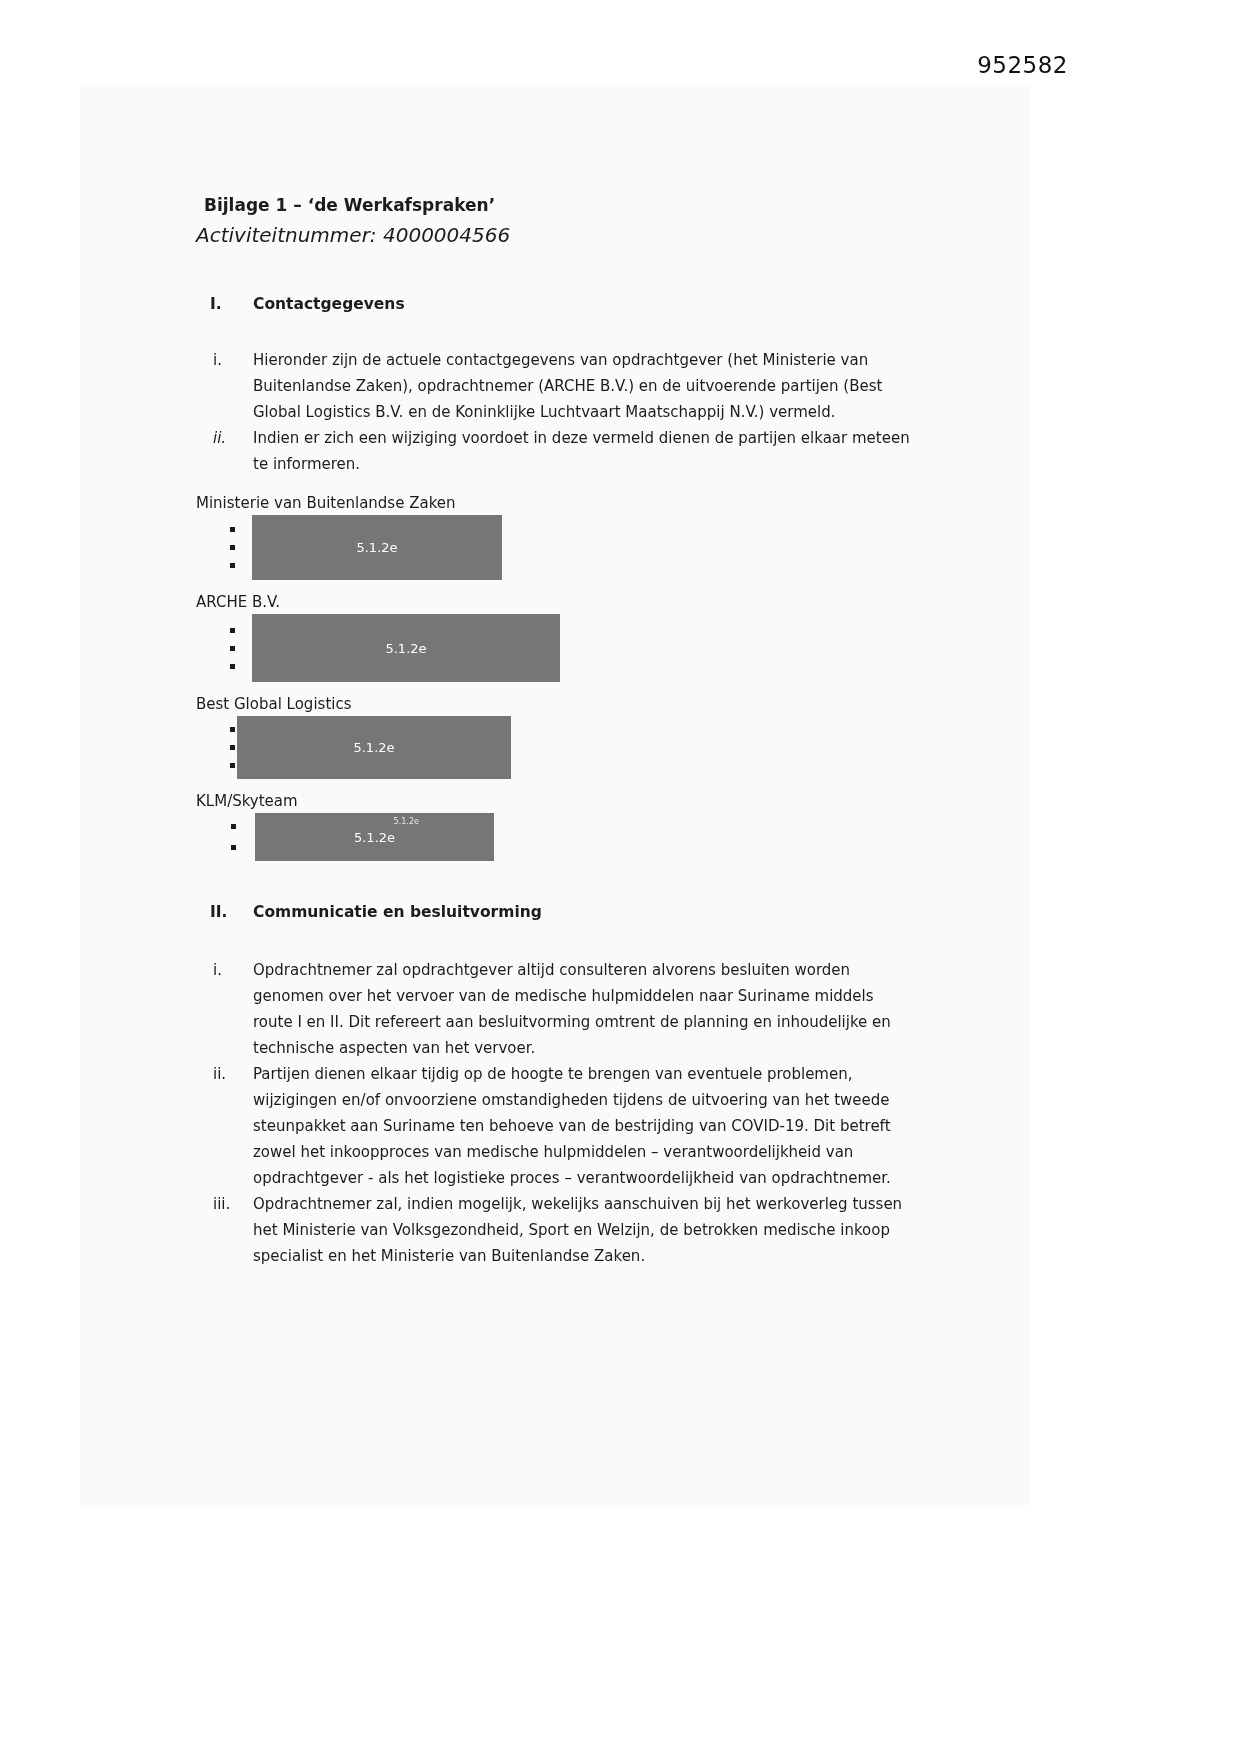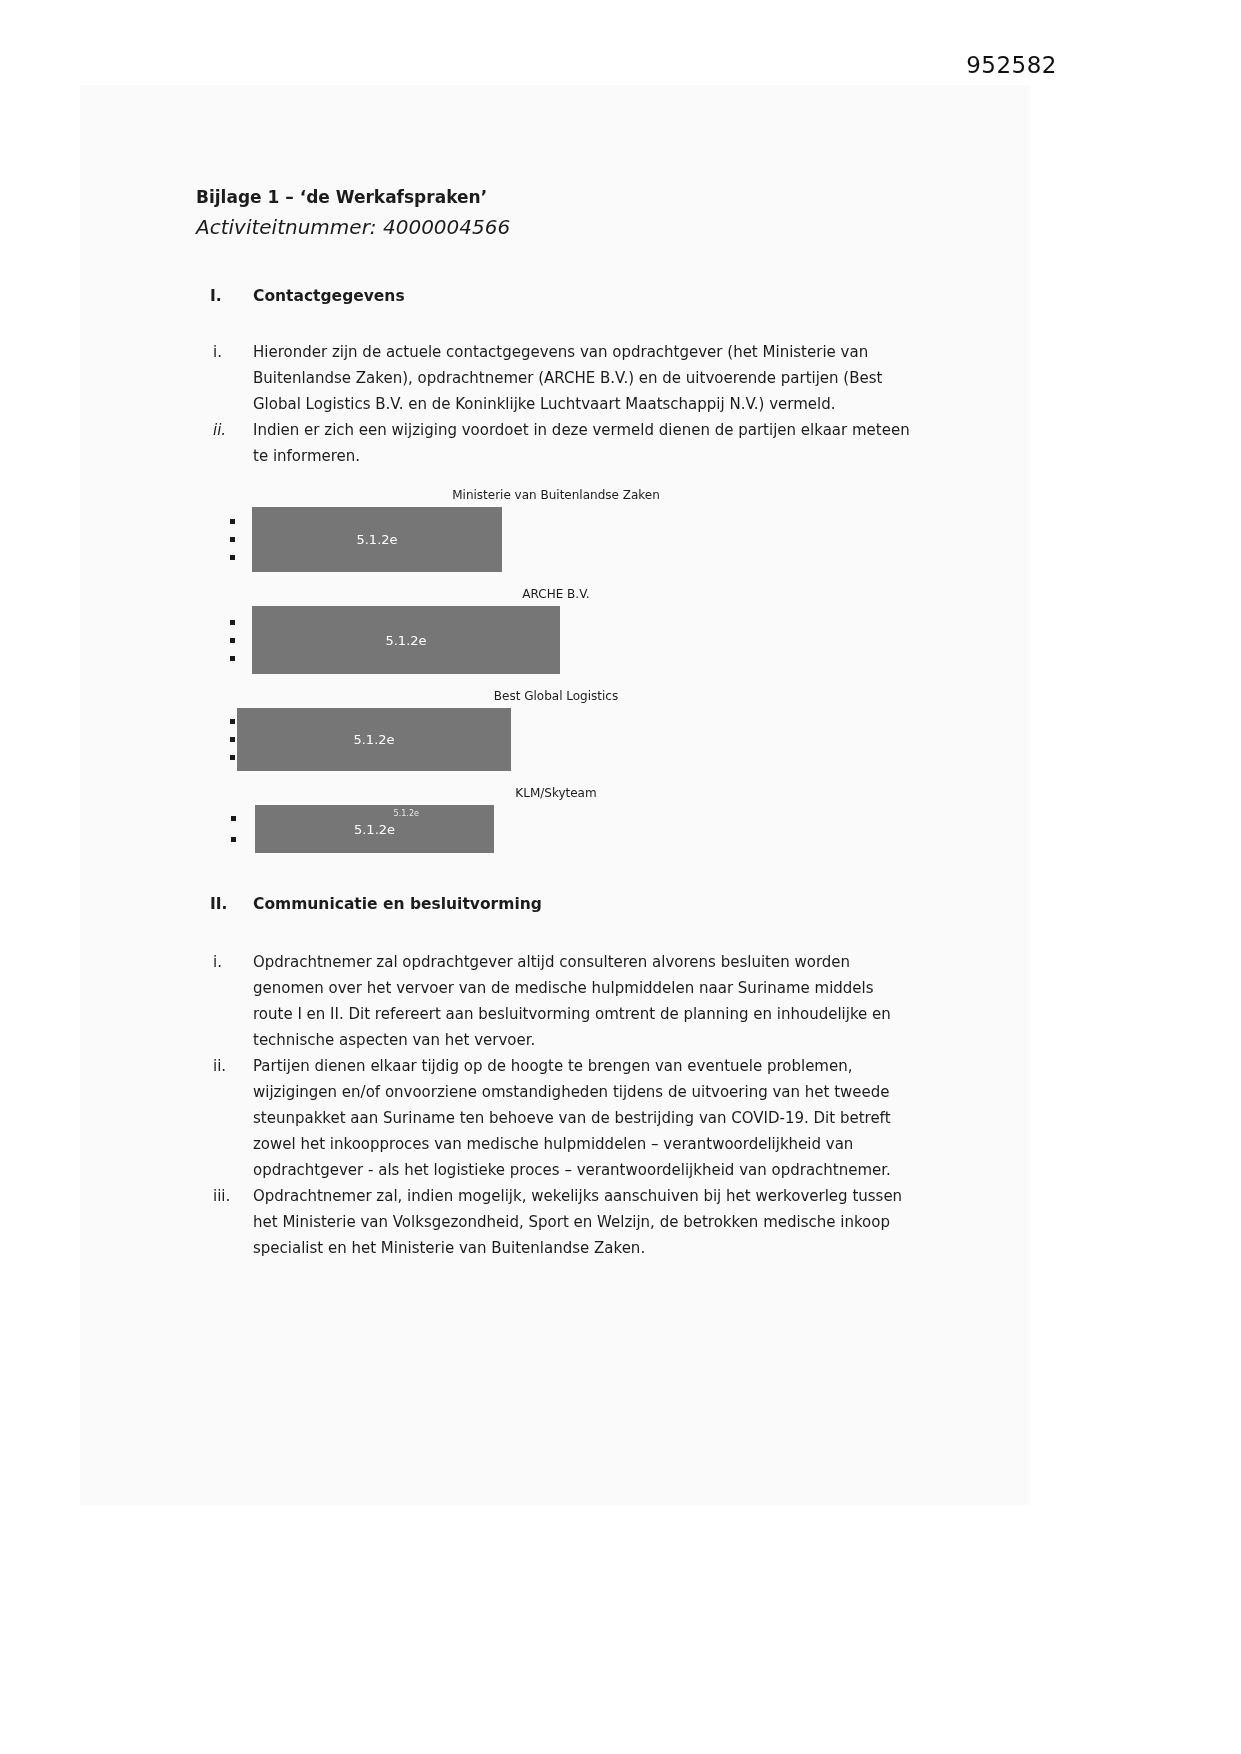--- a/index.html
+++ b/index.html
@@ -19,36 +19,36 @@
     position: absolute;
     left: 80px;
     top: 85px;
     width: 950px;
     height: 1420px;
     background: #fafafa;
   }
   .page-number {
     position: absolute;
     top: 52px;
-    right: 184px;
+    right: 173px;
     font-size: 23px;
     color: #111111;
     letter-spacing: 0.5px;
   }
   .content {
     position: absolute;
     left: 196px;
     top: 0;
     width: 720px;
     padding-top: 186px;
   }
   .title {
     font-size: 17px;
     font-weight: bold;
-    margin: 0;
+    margin: 8px;
     line-height: 22px;
   }
   .subtitle {
     font-style: italic;
     font-size: 20px;
     line-height: 20px;
     margin-top: 9px;
   }
   .section-heading {
     display: flex;
@@ -67,23 +67,22 @@
     padding-left: 17px;
     font-size: 15px;
     line-height: 26px;
   }
   .marker { width: 40px; flex: 0 0 40px; }
   .marker.italic { font-style: italic; }
   .item-text { flex: 1; }
   .contacts { margin-top: 16px; }
   .contact-group { margin-bottom: 12px; }
   .contact-name {
-    font-size: 12px;
+    font-size: 15px;
     line-height: 20px;
-    text-align: center;
   }
   .contact-row {
     display: flex;
     align-items: center;
     margin-top: 2px;
   }
   .bullets {
     display: flex;
     flex-direction: column;
     justify-content: center;

